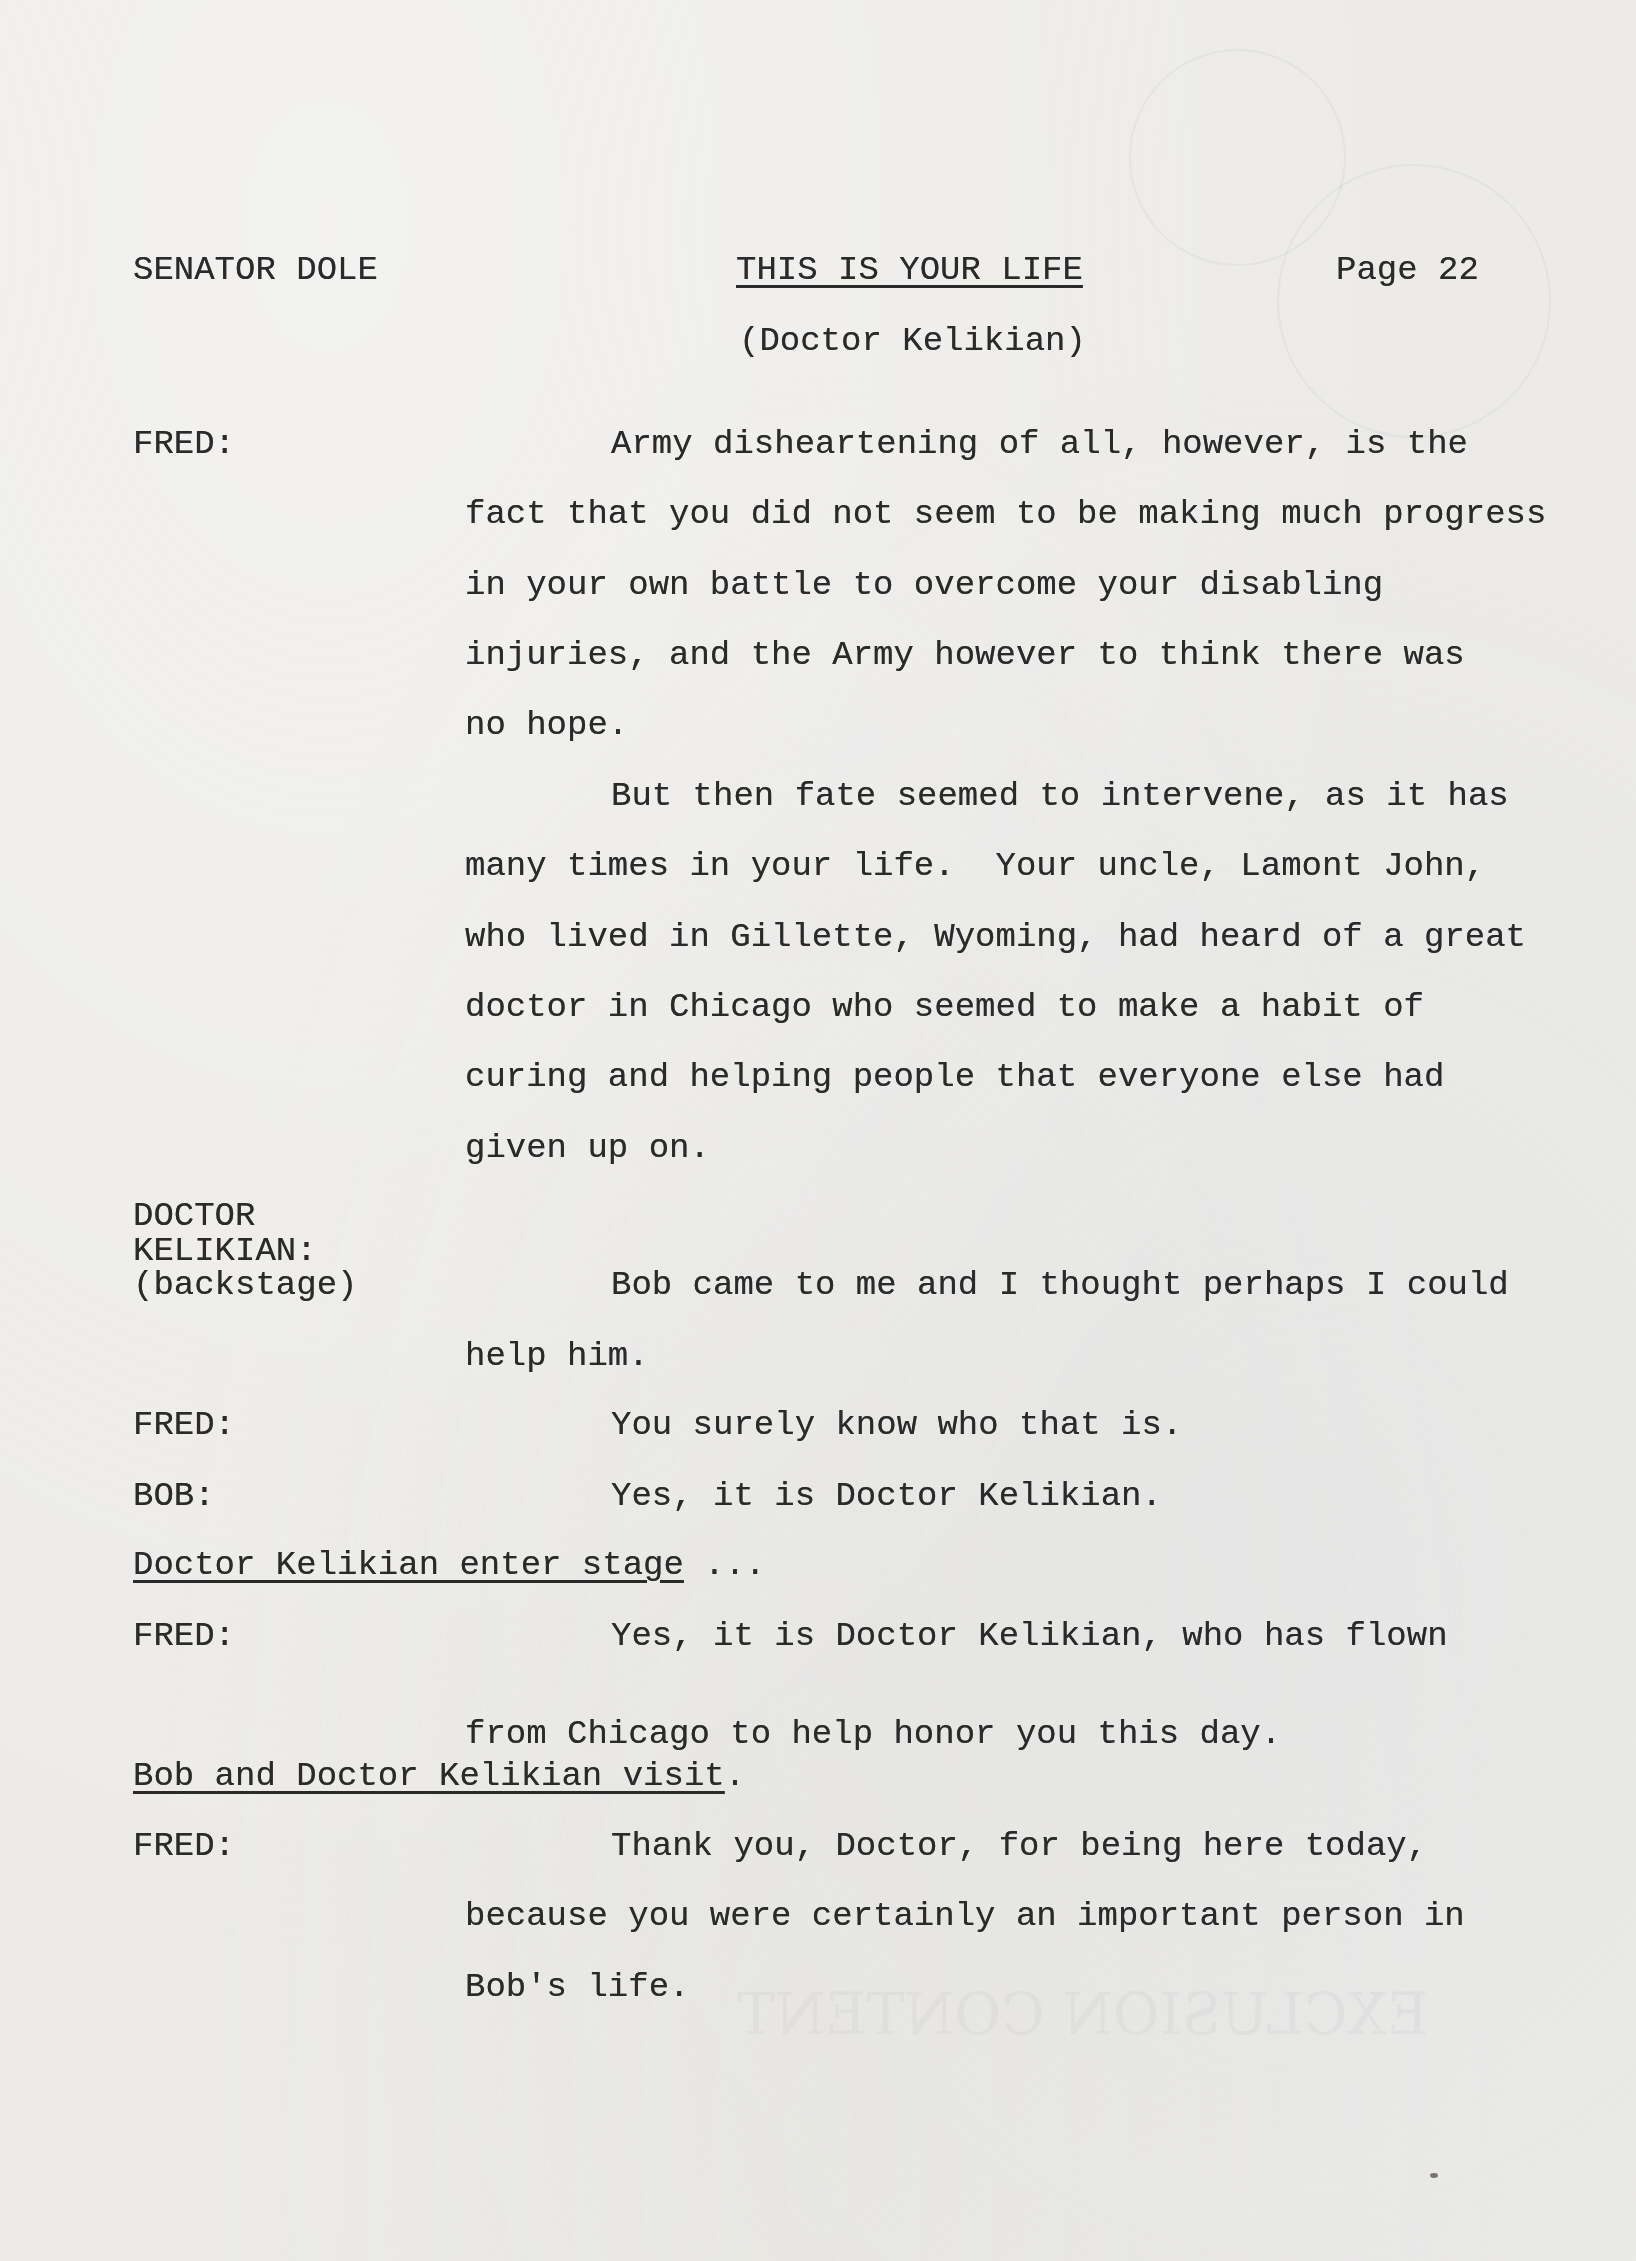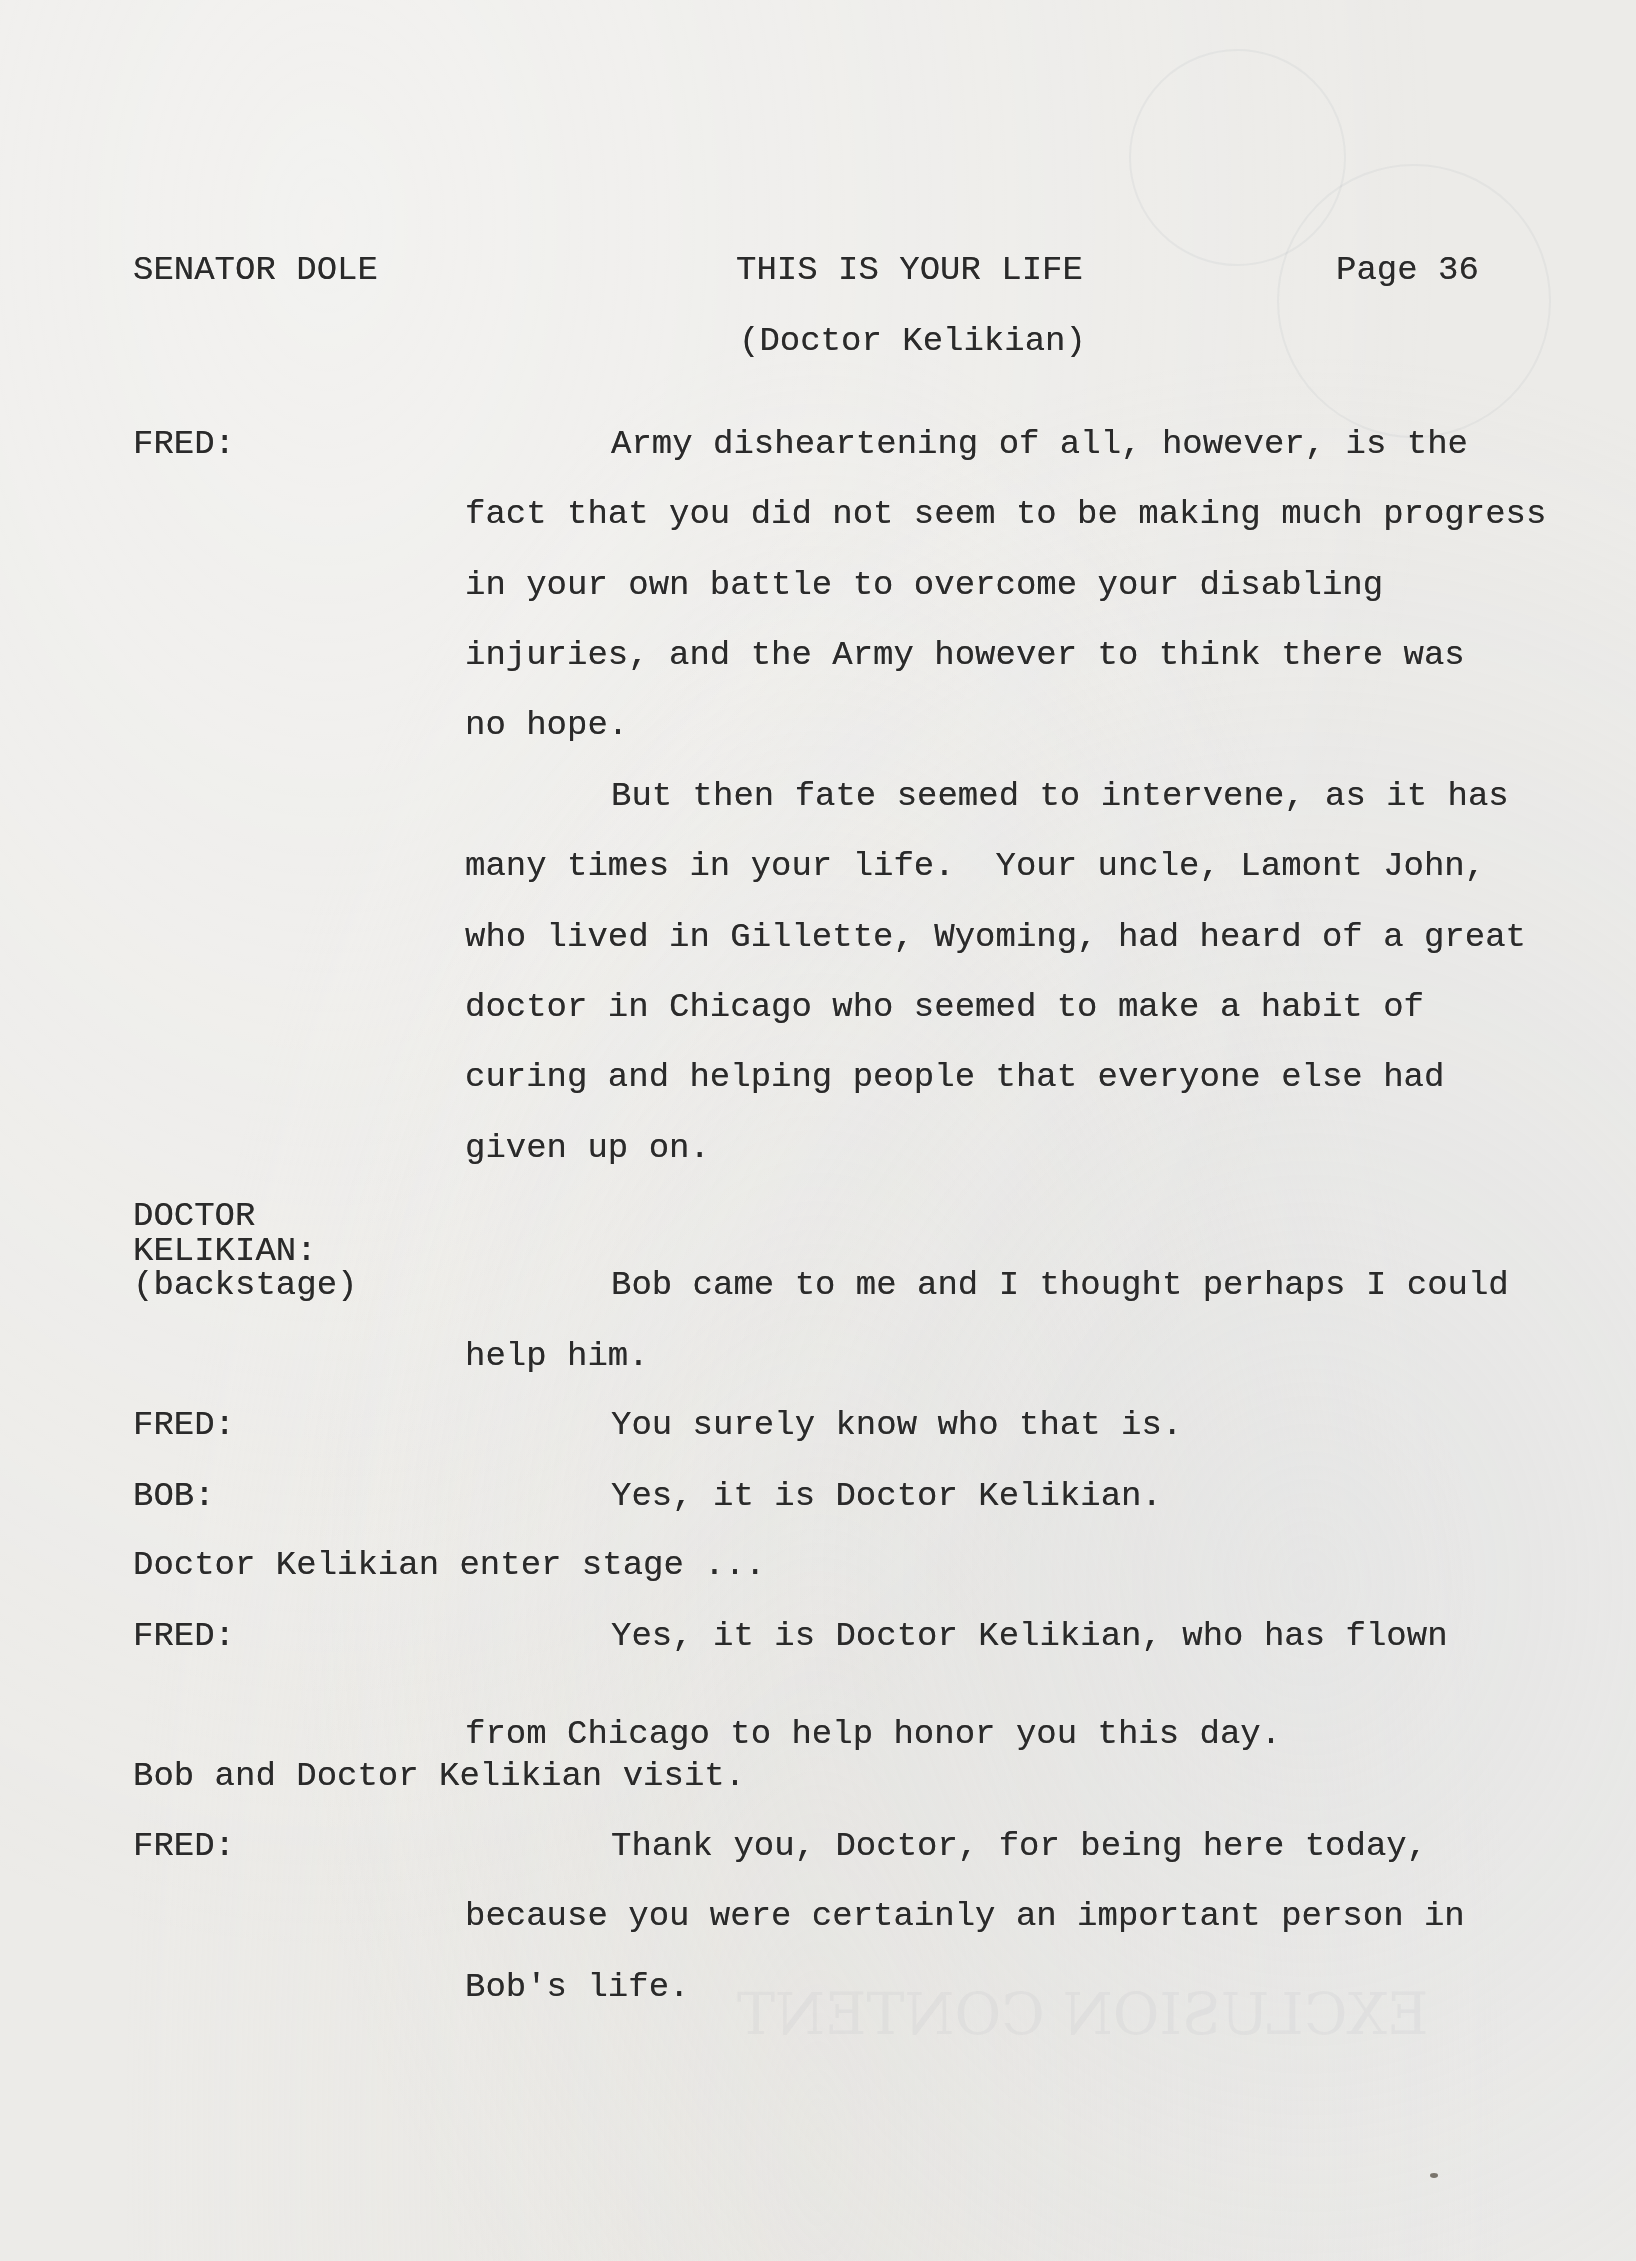--- a/index.html
+++ b/index.html
@@ -11,21 +11,21 @@
       radial-gradient(ellipse at 80% 70%, rgba(220,222,226,0.35), rgba(220,222,226,0) 55%),
       radial-gradient(ellipse at 50% 95%, rgba(230,228,222,0.5), rgba(230,228,222,0) 60%);
     font-family: "Liberation Mono", "DejaVu Sans Mono", monospace;
     color: #2b2b2b;
   }
   .page { position: absolute; left: 0; top: 0; width: 1628px; height: 2261px; }
   .t {
     position: absolute; white-space: pre; font-size: 34px; line-height: 41px;
     letter-spacing: 0px; color: #2a2a2a; text-shadow: 0 0 0.5px rgba(30,30,30,0.6);
   }
-  .ul { text-decoration-thickness: 2.5px; text-underline-offset: 5.7px; }
+  .ul { text-decoration: underline; text-decoration-thickness: 2.5px; text-underline-offset: 5.7px; }
   .ghost {
     position: absolute; border: 2.5px solid rgba(150,155,165,0.10); border-radius: 50%;
   }
   .ghost-text {
     position: absolute; font-family: "DejaVu Serif", serif; font-size: 57px;
     color: rgba(140,145,155,0.08); transform: scaleX(-1); white-space: pre;
   }
   .speck { position: absolute; width: 8.2px; height: 4.9px; border-radius: 50%; background: #7a756c; }
 </style>
 </head>
@@ -33,21 +33,21 @@
 
 <div class="page">
 
   <div class="ghost" style="left:1129px;top:49px;width:213px;height:213px;"></div>
   <div class="ghost" style="left:1277px;top:164px;width:270px;height:270px;"></div>
   <div class="ghost-text" style="left:737px;top:1981px;">EXCLUSION CONTENT</div>
   <div class="speck" style="left:1430px;top:2173px;"></div>
 
   <div class="t" style="left:133px;top:250px;">SENATOR DOLE</div>
   <div class="t ul" style="left:736px;top:250px;">THIS IS YOUR LIFE</div>
-  <div class="t" style="left:1336px;top:250px;">Page 36</div>
+  <div class="t" style="left:1336px;top:250px;">Page 22</div>
   <div class="t" style="left:739px;top:321px;">(Doctor Kelikian)</div>
 
   <div class="t" style="left:133px;top:424px;">FRED:</div>
   <div class="t" style="left:611px;top:424px;">Army disheartening of all, however, is the</div>
   <div class="t" style="left:465px;top:494px;">fact that you did not seem to be making much progress</div>
   <div class="t" style="left:465px;top:565px;">in your own battle to overcome your disabling</div>
   <div class="t" style="left:465px;top:635px;">injuries, and the Army however to think there was</div>
   <div class="t" style="left:465px;top:705px;">no hope.</div>
   <div class="t" style="left:611px;top:776px;">But then fate seemed to intervene, as it has</div>
   <div class="t" style="left:465px;top:846px;">many times in your life.  Your uncle, Lamont John,</div>

